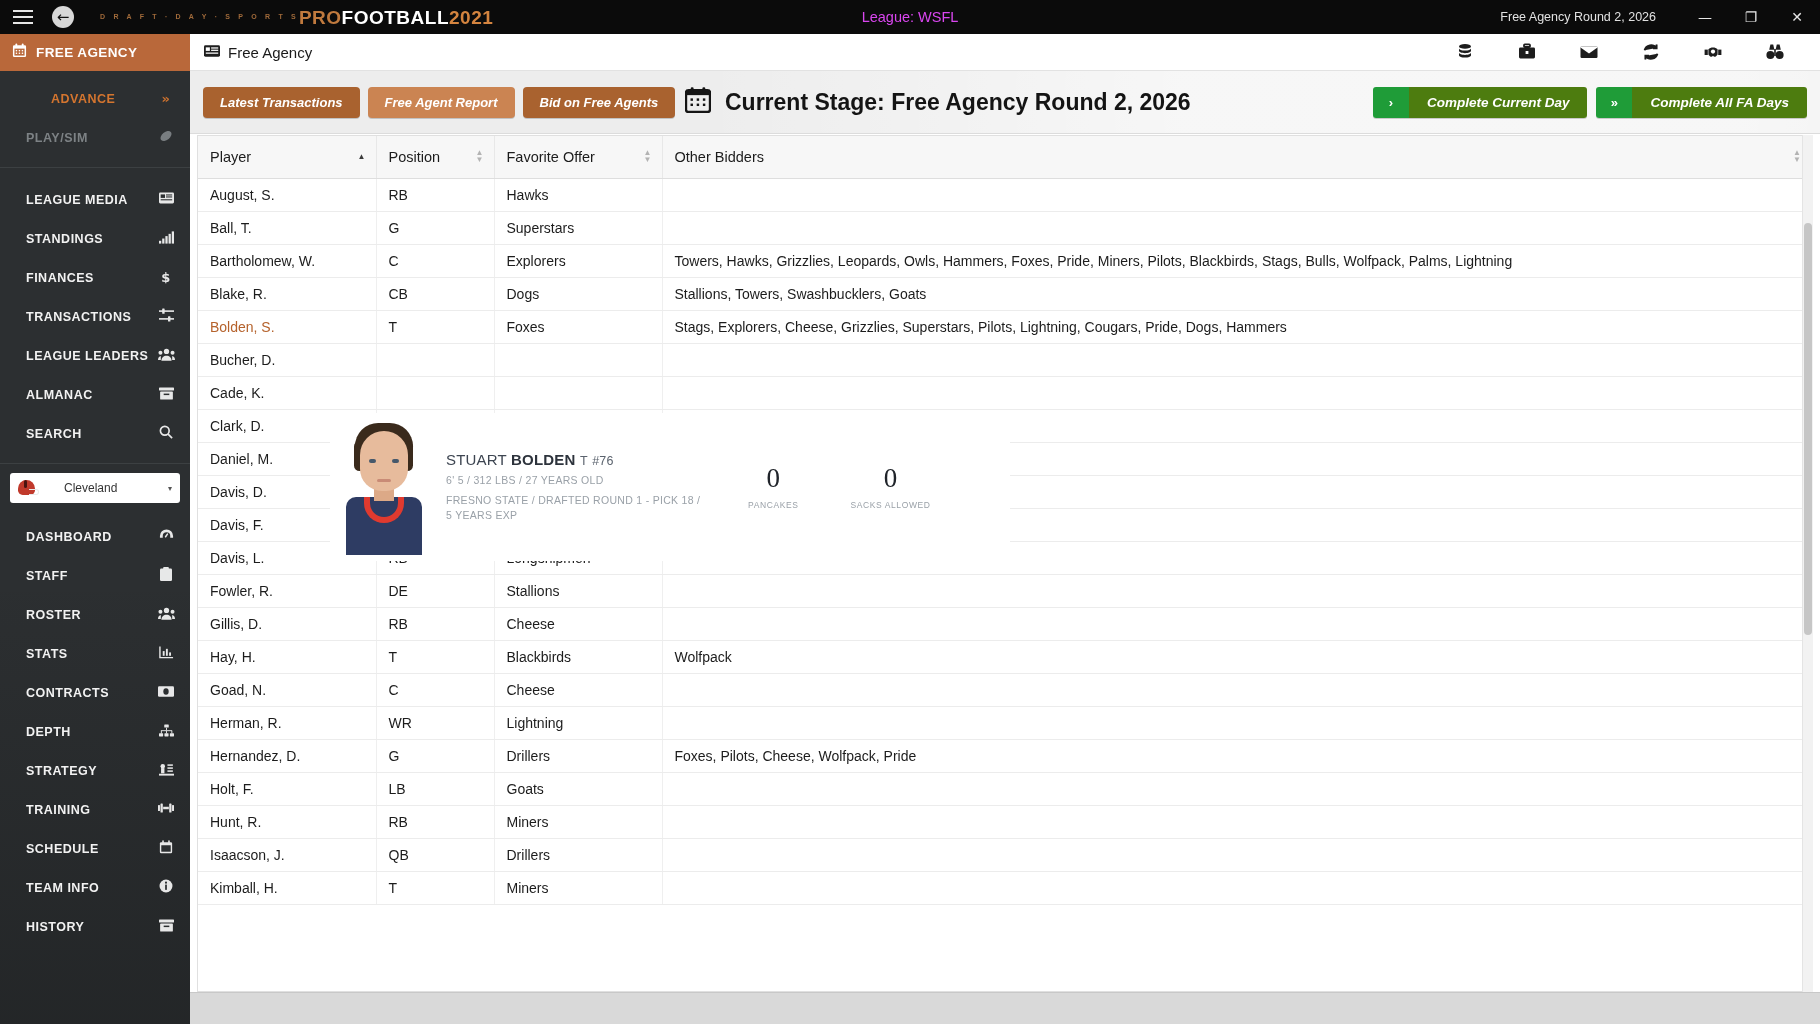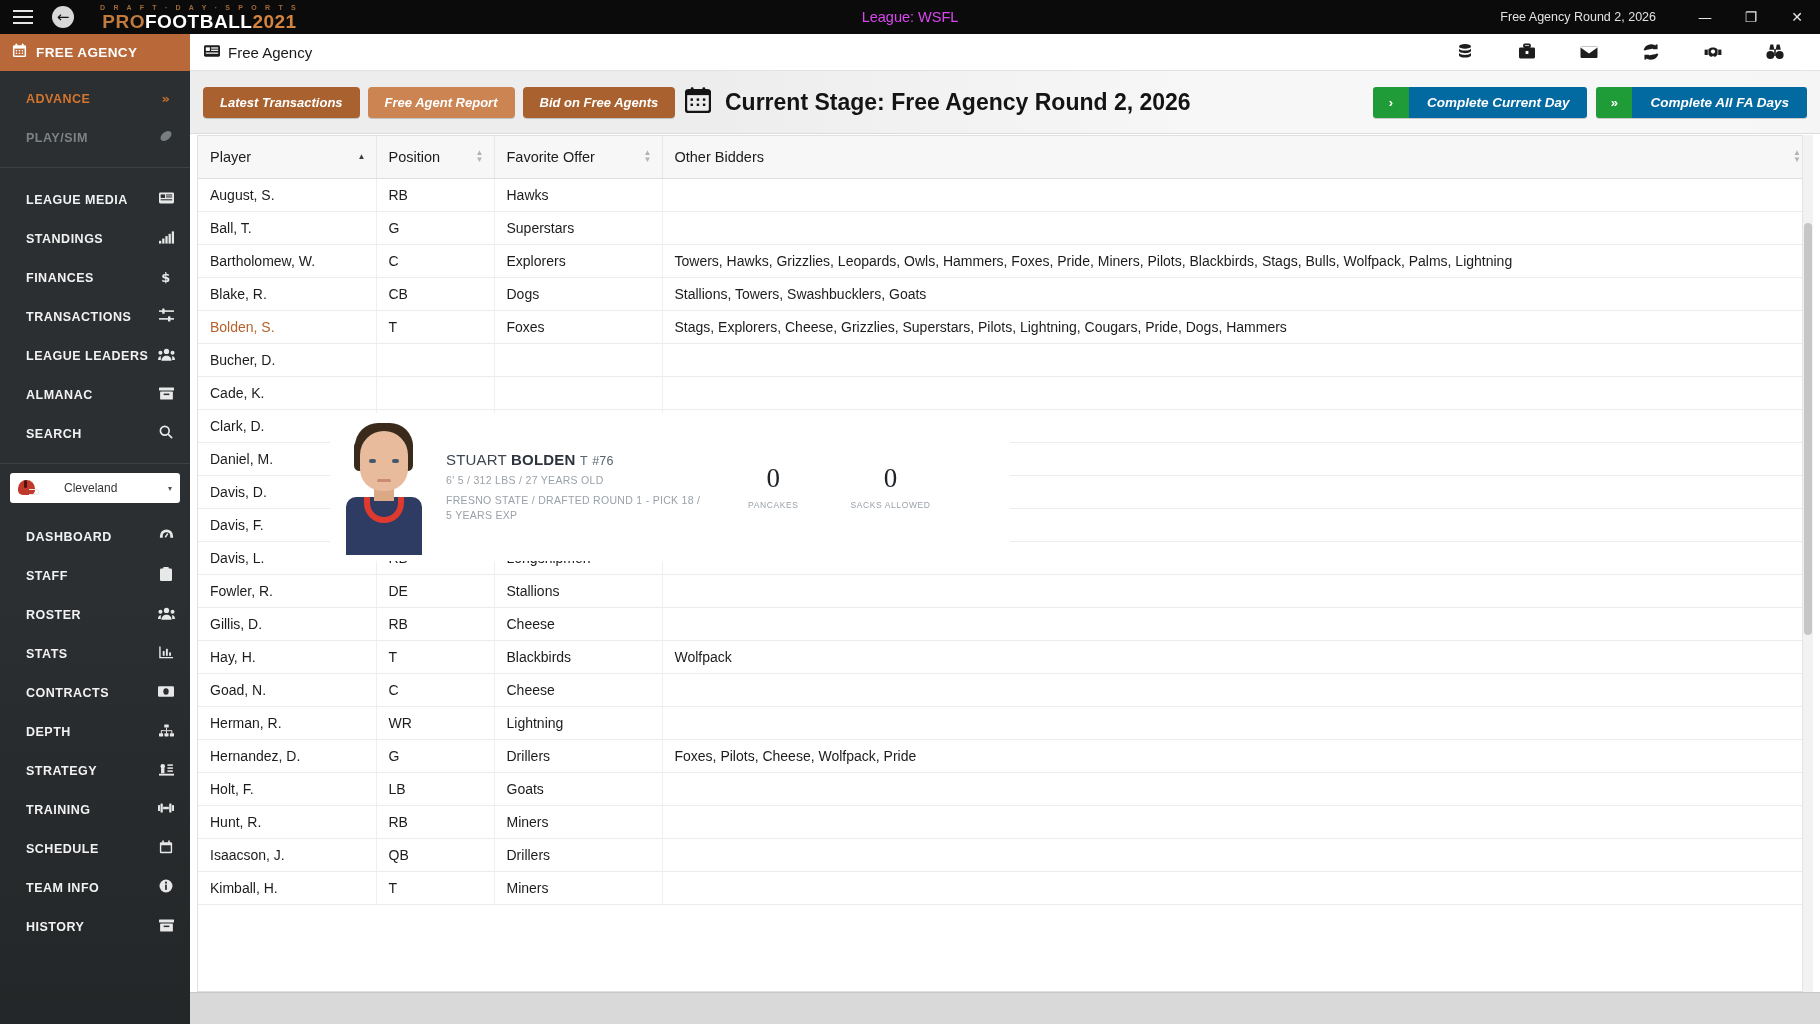--- a/index.html
+++ b/index.html
@@ -23,21 +23,21 @@
     justify-content: center; align-items: center; gap: 4px; cursor: pointer;
   }
   .tb-hamburger i { display: block; width: 20px; height: 2px; background: #e6e6e6; }
   .tb-back {
     width: 22px; height: 22px; border-radius: 50%; background: #d8d8d8;
     color: #111; display: flex; align-items: center; justify-content: center;
     font-size: 15px; line-height: 1; margin-left: 6px; cursor: pointer;
     font-family: "DejaVu Sans", sans-serif;
   }
   .tb-logo {
-    margin-left: 26px; display: flex; flex-direction: column; align-items: center;
+    margin-left: 26px; display: flex; flex-direction: row; align-items: center;
     line-height: 1;
   }
   .tb-logo .kicker {
     font-size: 7px; letter-spacing: 3.2px; color: #a06a3a; font-weight: bold;
     margin-bottom: 1px;
   }
   .tb-logo .wordmark { font-size: 19px; font-weight: bold; letter-spacing: .5px; }
   .tb-logo .wordmark .pro { color: #c07a3e; }
   .tb-logo .wordmark .fb { color: #ffffff; }
   .tb-logo .wordmark .yr { color: #d4843f; }
@@ -76,21 +76,21 @@
   .sb-item {
     height: 39px; display: flex; align-items: center; padding: 0 14px 0 26px;
     color: #f2f2f2; font-size: 12.5px; font-weight: bold; letter-spacing: .5px;
     cursor: pointer; position: relative; z-index: 1;
   }
   .sb-item .txt { flex: 1; }
   .sb-item .ic {
     width: 20px; text-align: center; font-size: 13px; opacity: .95;
     font-family: "DejaVu Sans", sans-serif;
   }
-  .sb-item.accent { color: #d4752f; }
+  .sb-item.accent { color: #d4752f; margin-left: 25px; }
   .sb-item.accent .ic { color: #d4752f; }
   .sb-item.muted { color: #7d8285; }
   .sb-item.muted .ic { color: #7d8285; }
 
   .team-select {
     margin: 9px 10px 6px; height: 30px; background: #fff; border-radius: 3px;
     display: flex; align-items: center; padding: 0 8px; gap: 25px;
     cursor: pointer; position: relative; z-index: 1;
   }
   .team-select .helmet {
@@ -154,21 +154,21 @@
   .gbtn {
     height: 31px; display: flex; align-items: stretch; border-radius: 3px;
     overflow: hidden; cursor: pointer; border: none;
     box-shadow: 0 1px 0 rgba(0,0,0,.18);
   }
   .gbtn .gi {
     width: 36px; background: #1f9c38; color: #fff; display: flex;
     align-items: center; justify-content: center; font-size: 13px; font-weight: bold;
   }
   .gbtn .gl {
-    background: #0369a1; color: #fff; font-size: 13.5px; font-weight: bold;
+    background: #4d7c0f; color: #fff; font-size: 13.5px; font-weight: bold;
     font-style: italic; display: flex; align-items: center; padding: 0 18px;
     white-space: nowrap;
   }
 
   
   .table-wrap {
     position: absolute; top: 101px; left: 7px; right: 7px; bottom: 32px;
     background: #fff; border: 1px solid #e0e0e0; overflow: hidden;
   }
   table.grid { width: 100%; border-collapse: collapse; table-layout: fixed; }

